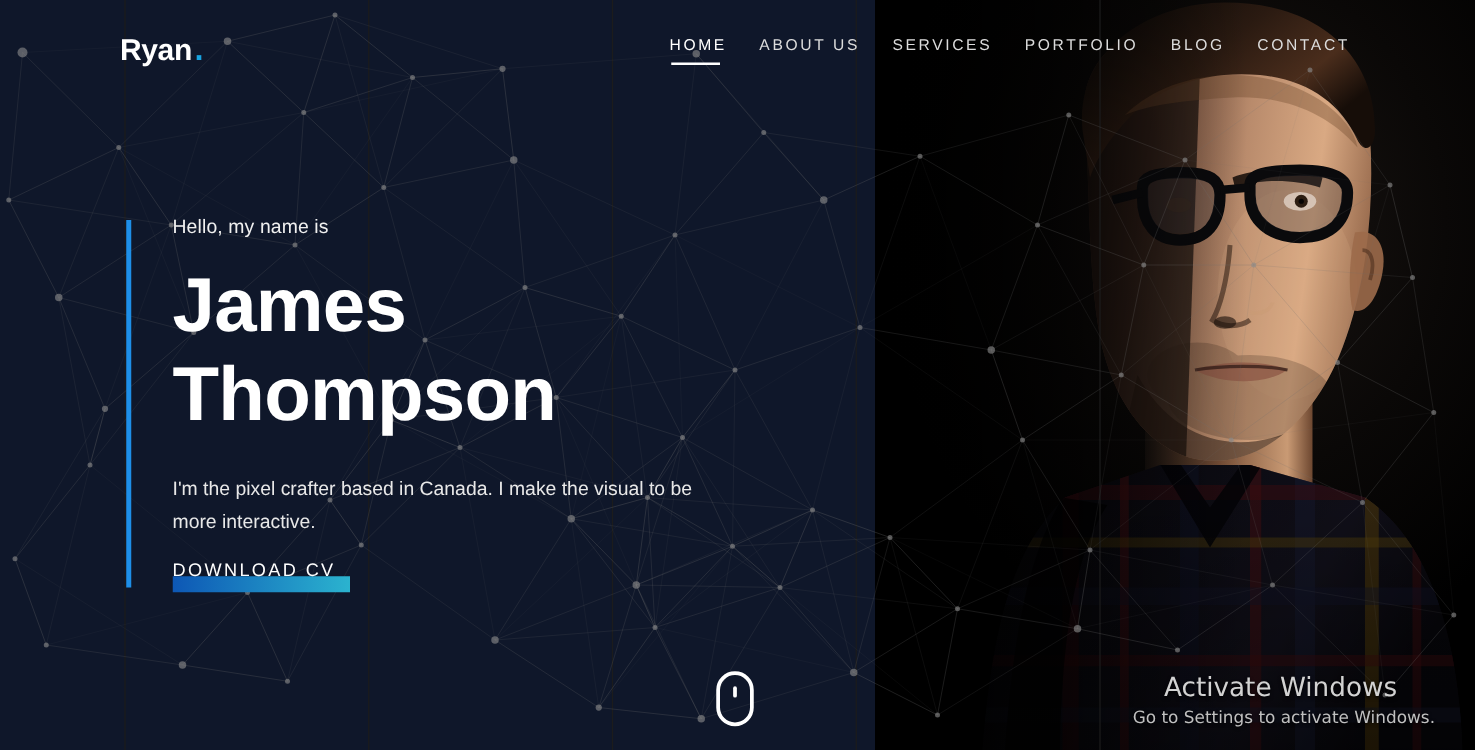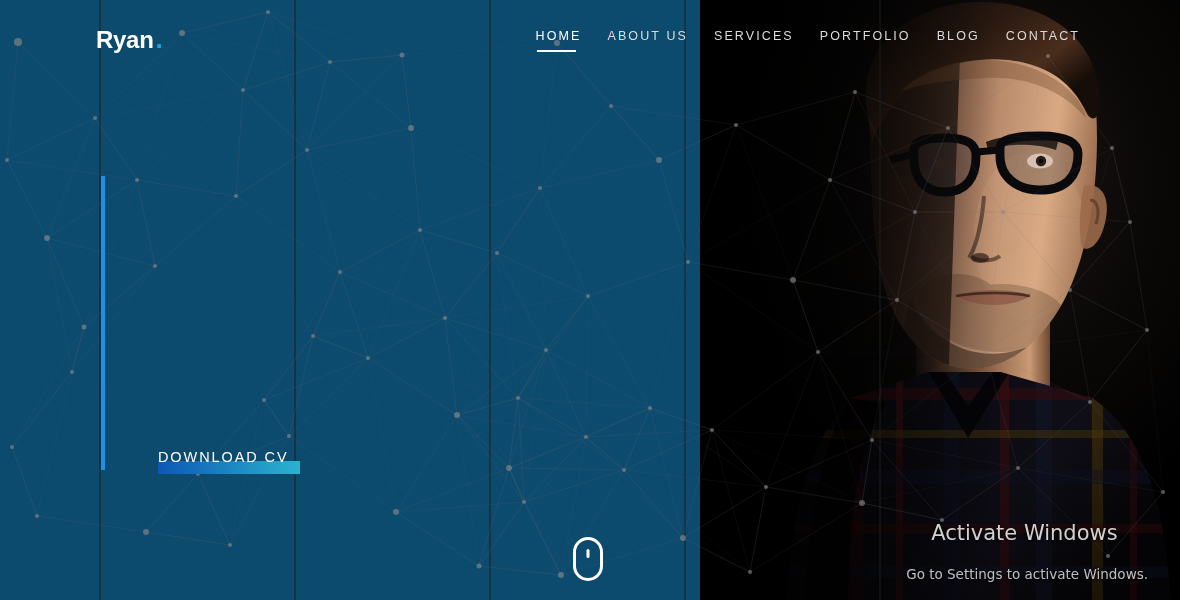--- a/index.html
+++ b/index.html
@@ -6,21 +6,21 @@
   html, body {
     width:1180px; height:600px;
     background:#000;
     overflow:hidden;
     font-family:"Liberation Sans", sans-serif;
   }
 
   #stage {
     position:relative;
     width:1180px; height:600px;
-    background:#0c4a6e;
+    background:#0f172a;
     overflow:hidden;
   }
 
   
   #particles-canvas,
   #gridlines-layer,
   #portrait-layer {
     position:absolute; inset:0;
   }
 
@@ -110,21 +110,20 @@
 
   #download-cv-button {
     position:absolute; left:138px; top:446px;
     width:142px; height:28px;
     overflow:hidden;
     cursor:pointer;
     background:transparent;
     border:none;
     padding:0;
     display:block;
-    margin-left:20px;
   }
   #download-cv-fill {
     position:absolute; left:0; bottom:0;
     width:142px; height:13px;
     background:linear-gradient(90deg,#0d57b5 0%,#1673c6 35%,#2196cd 70%,#2bb3cf 100%);
   }
   #download-cv-label {
     position:absolute; left:0; top:3px;
     width:142px;
     color:#ffffff;
@@ -159,21 +158,21 @@
     font-family:"DejaVu Sans", sans-serif;
     color:#c8c8c8;
     text-shadow:0 1px 3px rgba(0,0,0,.9);
     user-select:none;
   }
   #watermark-title {
     font-size:21px; font-weight:400;
     line-height:1.2; color:#d2d2d2;margin-left:25px;
   }
   #watermark-subtitle {
-    margin-top:20px;
+    margin-top:3px;
     font-size:13.5px; font-weight:400;
     color:#c0c0c0;
     text-align:right;
   }
 </style>
 </head>
 <body>
 
 <div id="stage">
 
@@ -673,20 +672,30 @@
         <a class="nav-link">SERVICES</a>
         <a class="nav-link">PORTFOLIO</a>
         <a class="nav-link">BLOG</a>
         <a class="nav-link">CONTACT</a>
       </nav>
   </header>
 
   <section id="hero">
     <div id="hero-accent-bar" style="background: rgb(30, 143, 232);"></div>
 
+    <div id="hero-content">
+      <div id="hero-greeting">Hello, my name is</div>
+
+      <h1 id="hero-name">
+        <span class="line">James</span>
+        <span class="line">Thompson</span>
+      </h1>
+
+      <p id="hero-description">I'm the pixel crafter based in Canada. I make the visual to be more interactive.</p>
+    </div>
 
     <button id="download-cv-button">
       <span id="download-cv-fill" style="background: linear-gradient(90deg, rgb(13, 87, 181) 0%, rgb(43, 179, 207) 100%);"></span>
       <span id="download-cv-label">DOWNLOAD CV</span>
     </button>
   </section>
 
   <div id="scroll-indicator">
     <span id="scroll-indicator-wheel"></span>
   </div>

